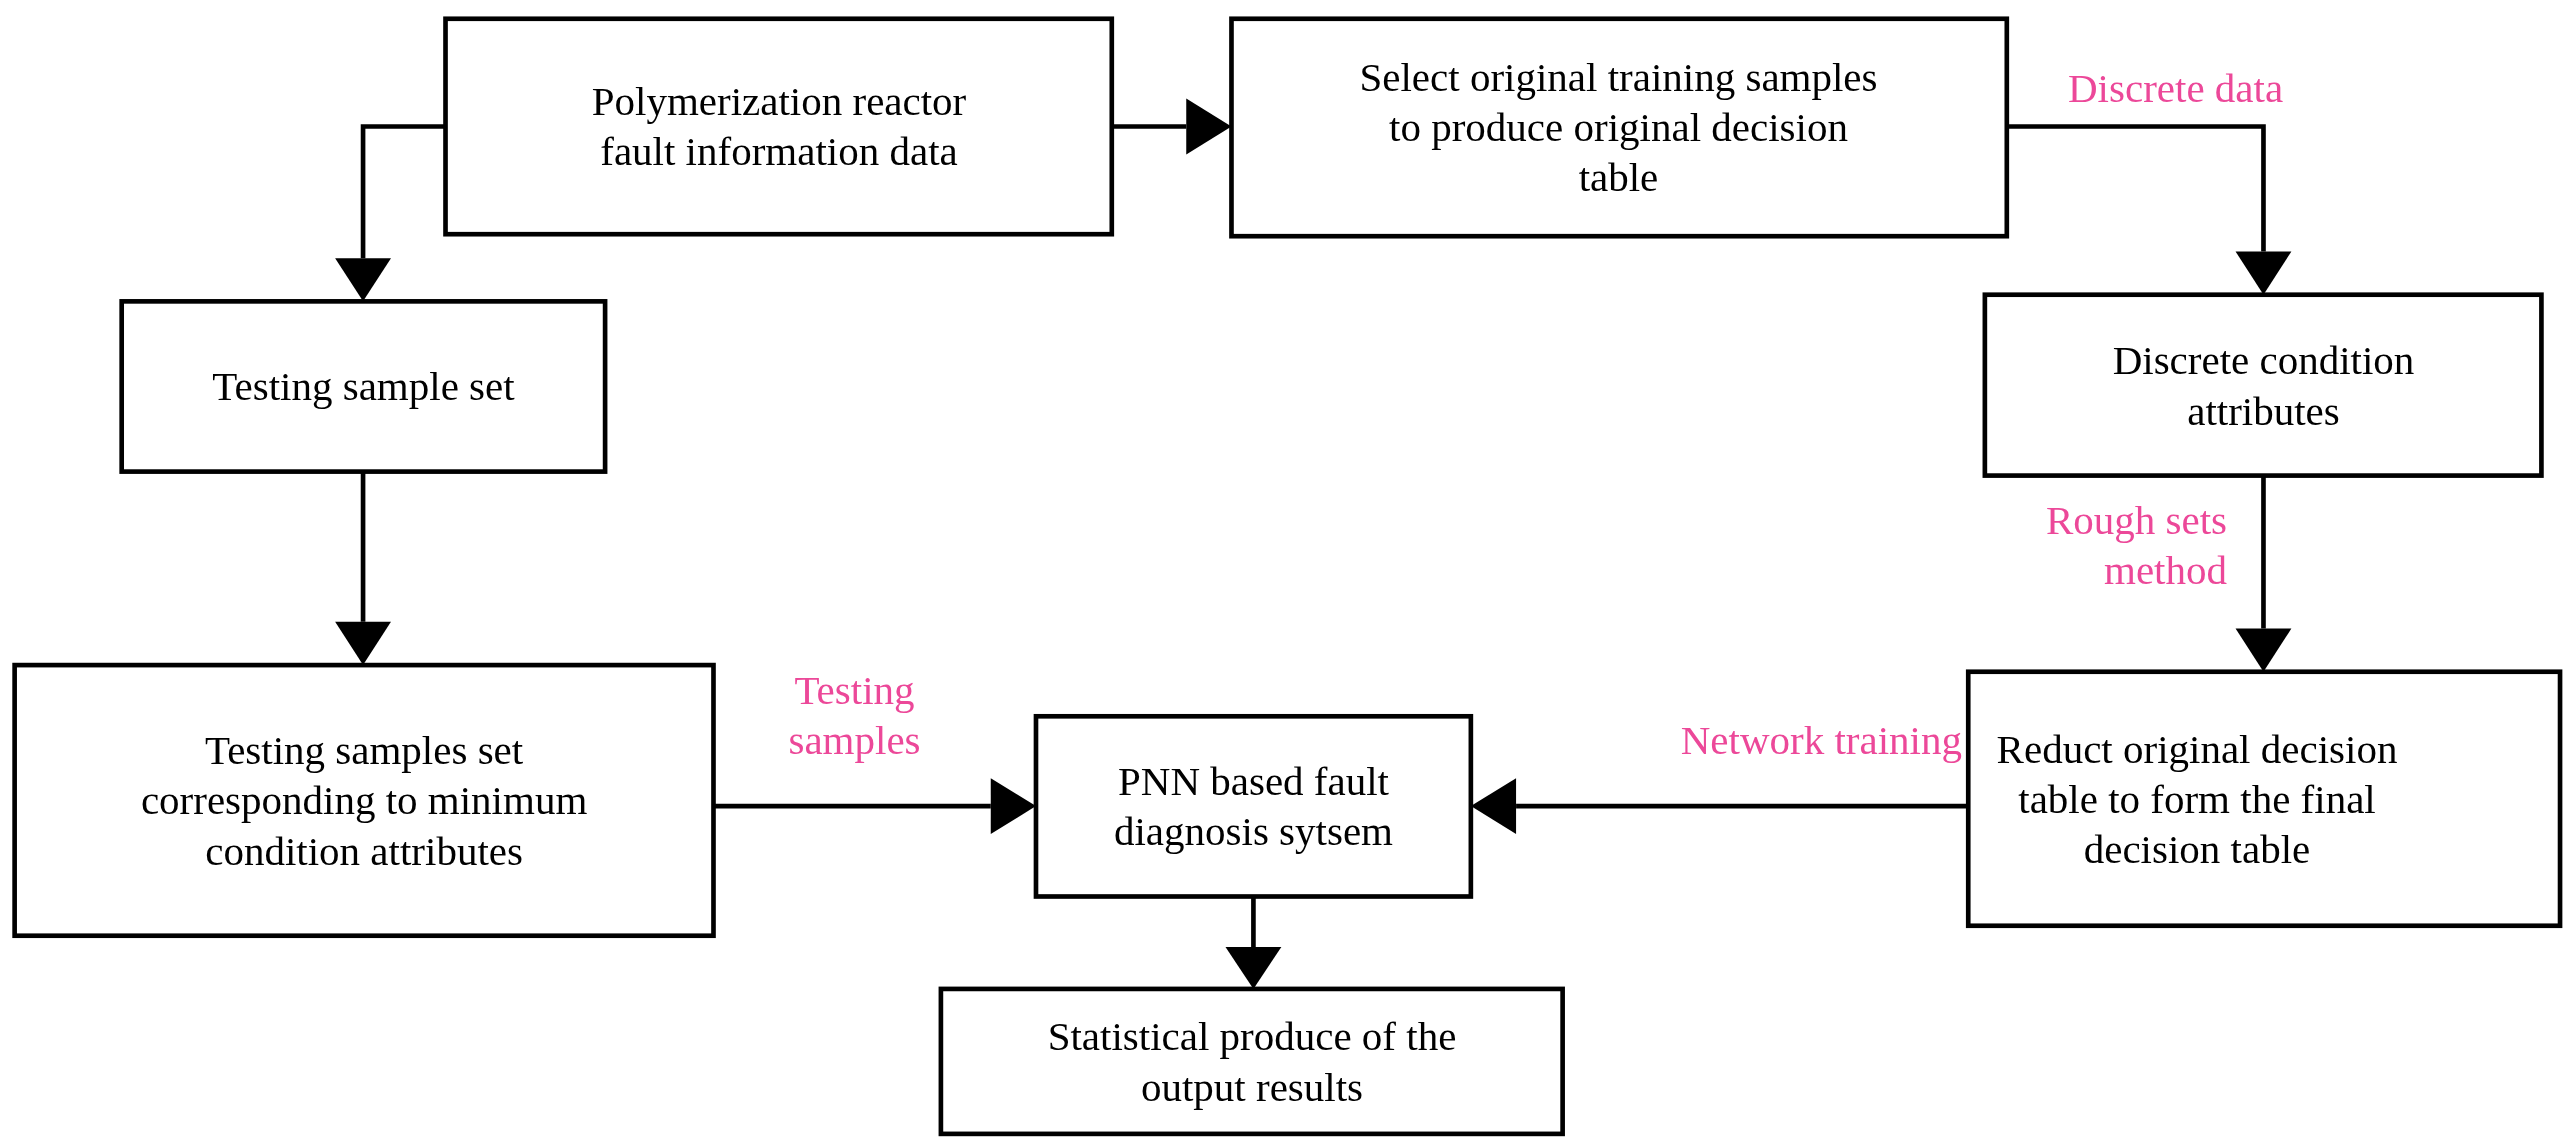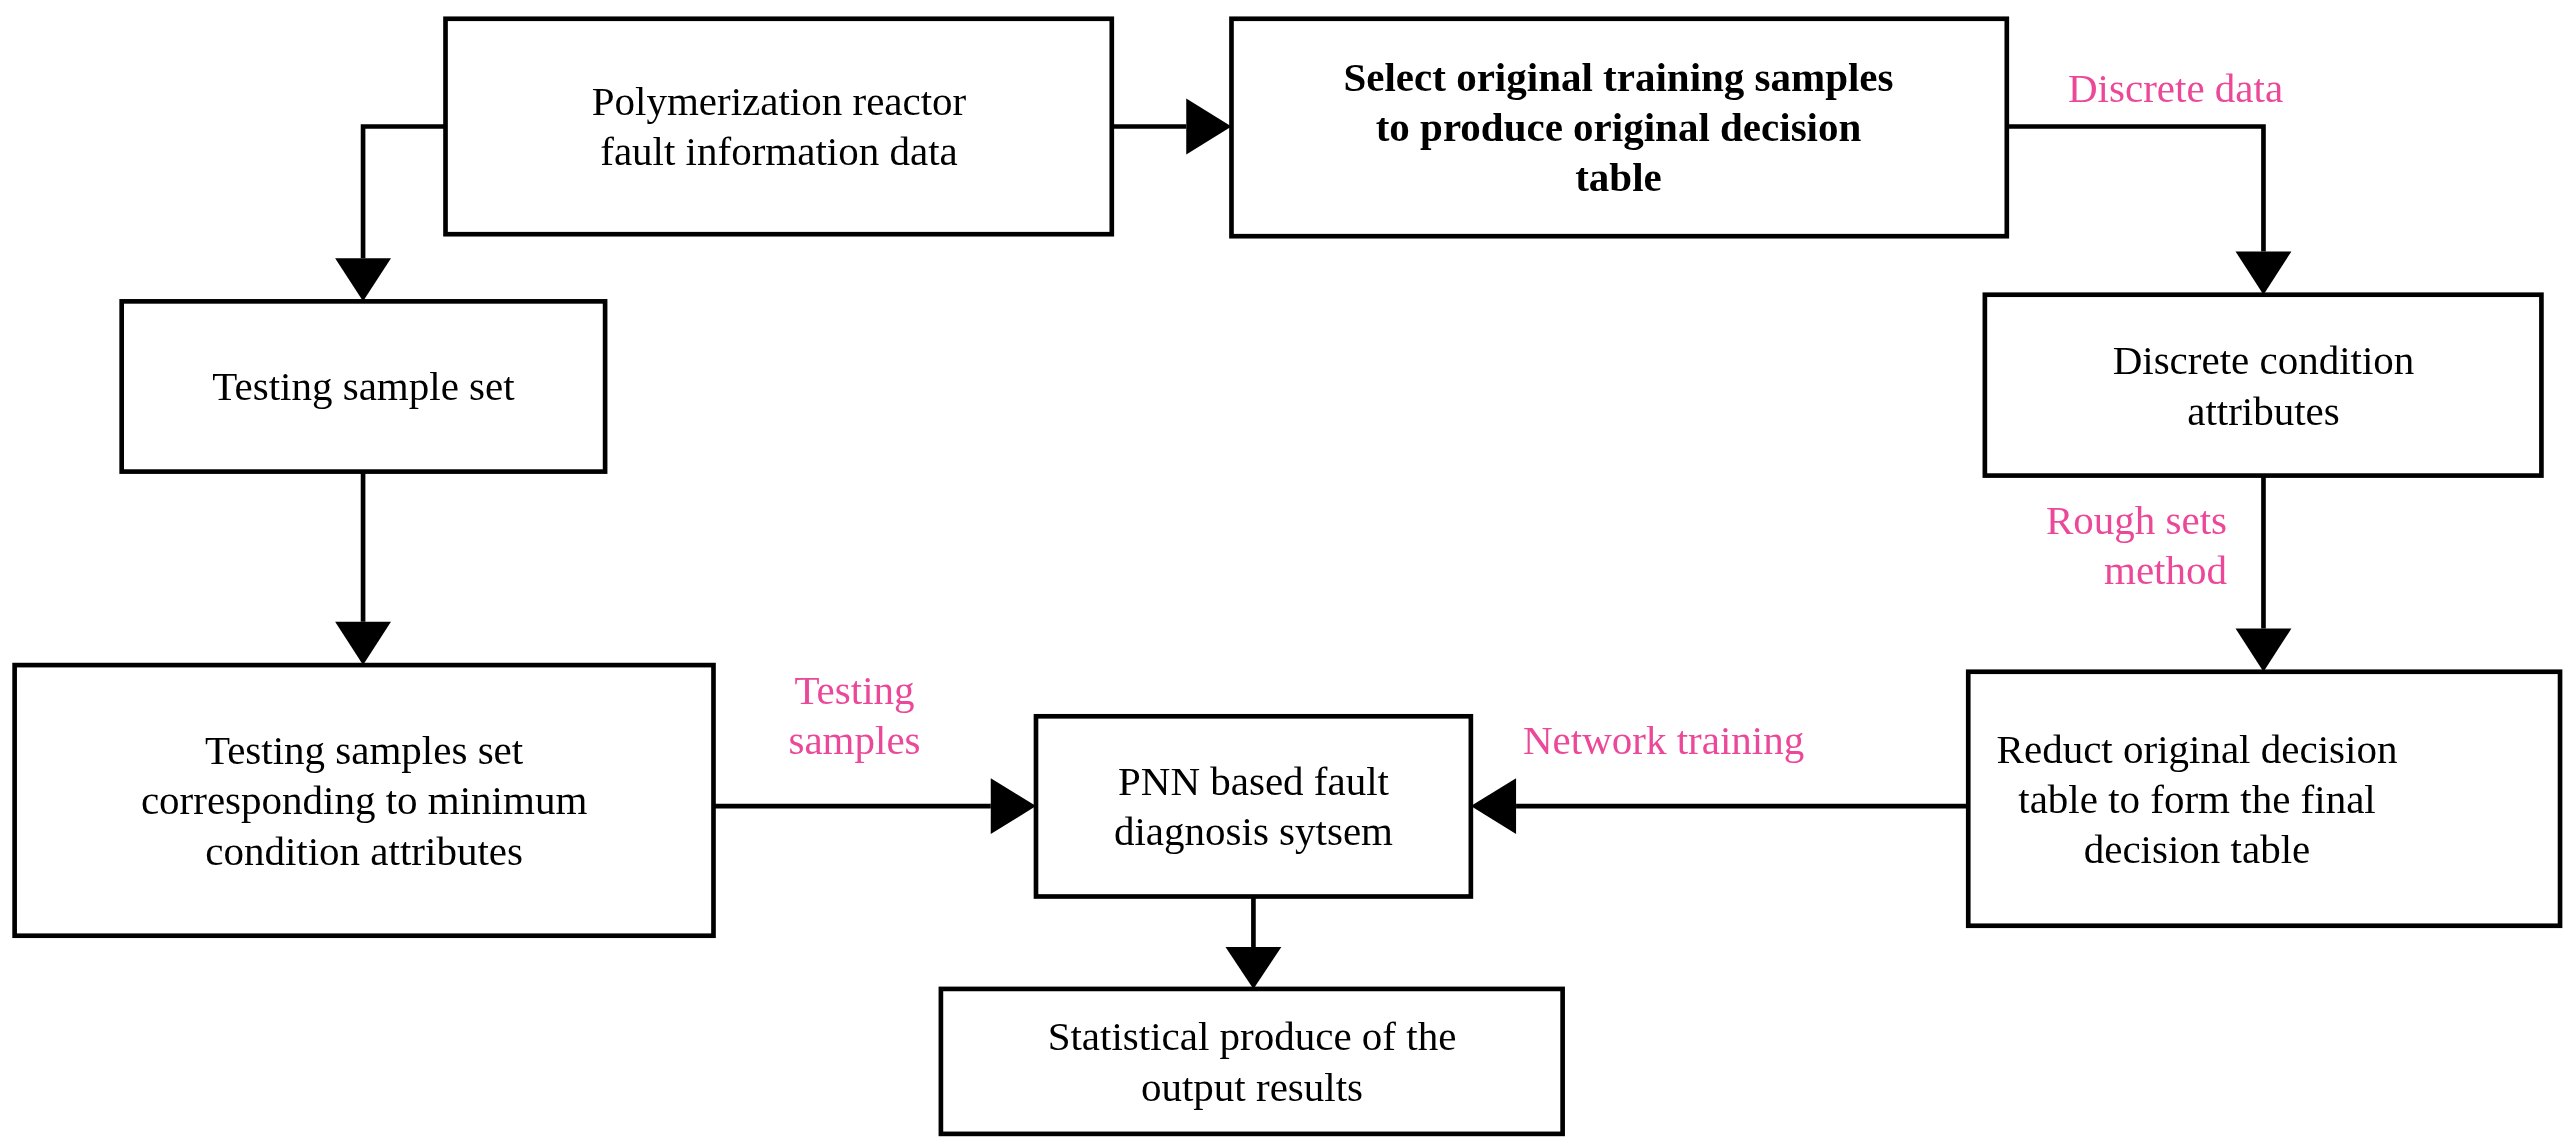--- a/index.html
+++ b/index.html
@@ -112,21 +112,21 @@
     <polygon class="arrow-head" points="1843,1424 1927,1424 1885,1487"></polygon>
   </svg>
 
   <div class="box-label" style="left:446px; top:18.6px; width:666px; height:215px;">
     <span>
       <span>Polymerization reactor</span><br>
       <span>fault information data</span>
     </span>
   </div>
 
-  <div class="box-label" style="left:1231px; top:18.6px; width:775px; height:217px;font-weight:bold;">
+  <div class="box-label" style="left:1231px; top:18.6px; width:775px; height:217px;">
     <span>
       <span>Select original training samples</span><br>
       <span>to produce original decision</span><br>
       <span>table</span>
     </span>
   </div>
 
   <div class="box-label" style="left:1985px; top:295px; width:557px; height:181px;align-items:center;">
     <span>
       <span>Discrete condition</span><br>
@@ -169,16 +169,16 @@
   </div>
 
   <div class="edge-label" style="left:2068px; top:63px; width:426px; text-align:left;">Discrete data</div>
 
   <div class="edge-label" style="left:1948px; top:495px; width:279px; text-align:right;">Rough sets
 method</div>
 
   <div class="edge-label" style="left:728px; top:665px; width:253px; ">Testing
 samples</div>
 
-  <div class="edge-label" style="left:1523px; top:715px; width:439px; text-align:left;">Network training</div>
+  <div class="edge-label" style="left:1523px; top:715px; width:439px; text-align:right;">Network training</div>
 
 </div>
 
 
 </body></html>

